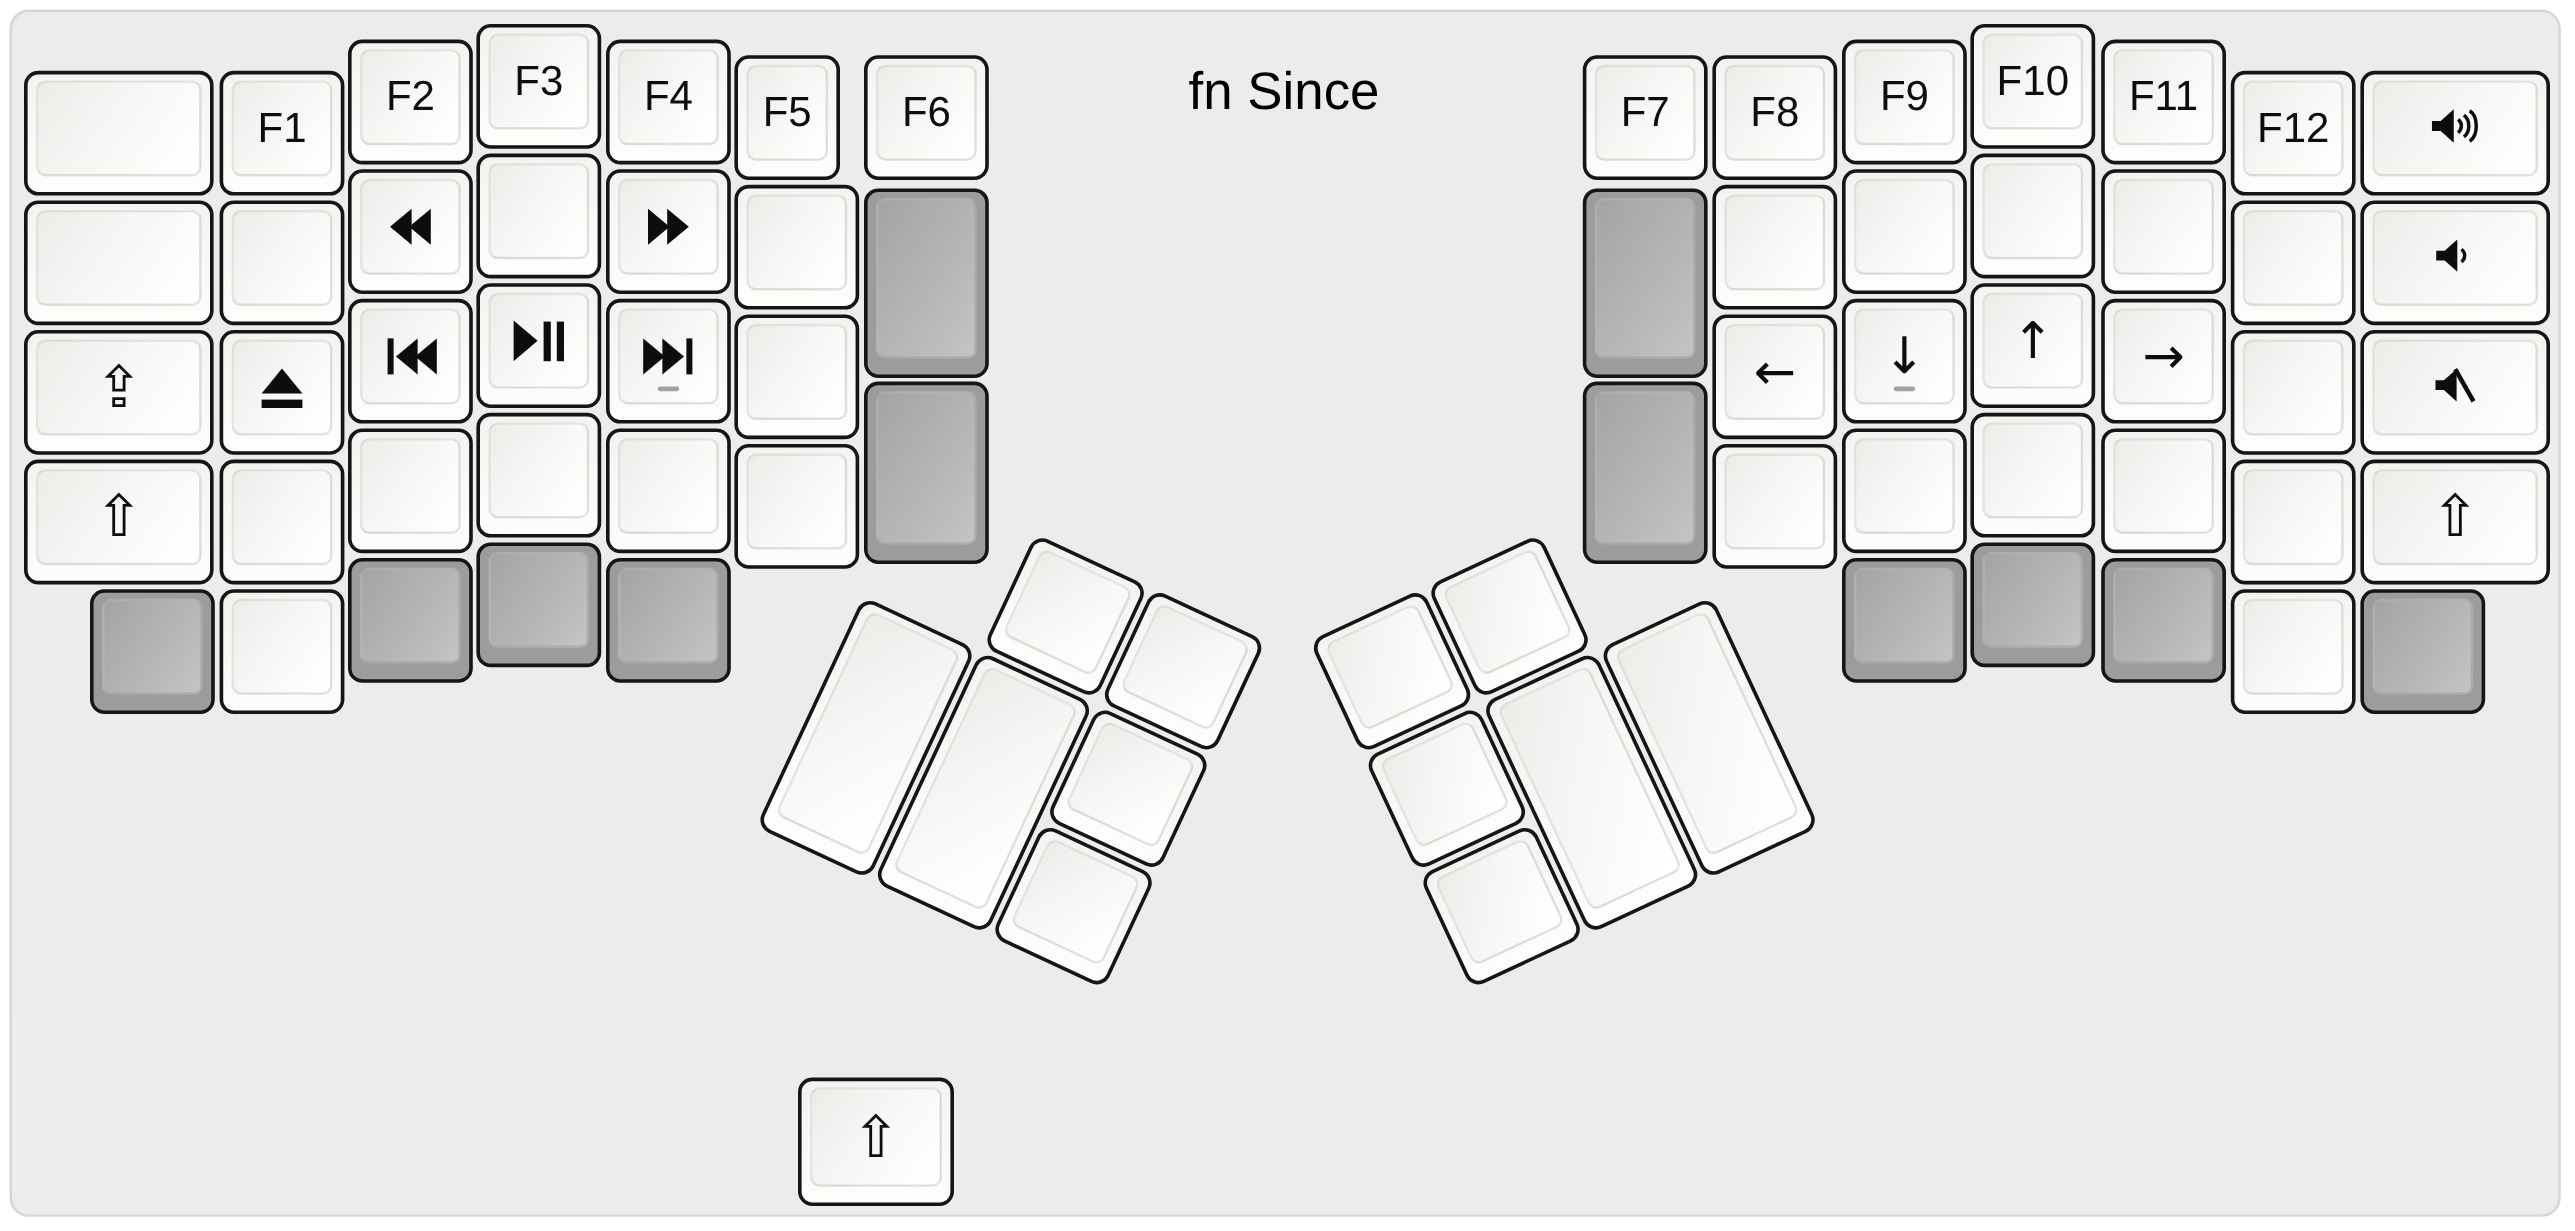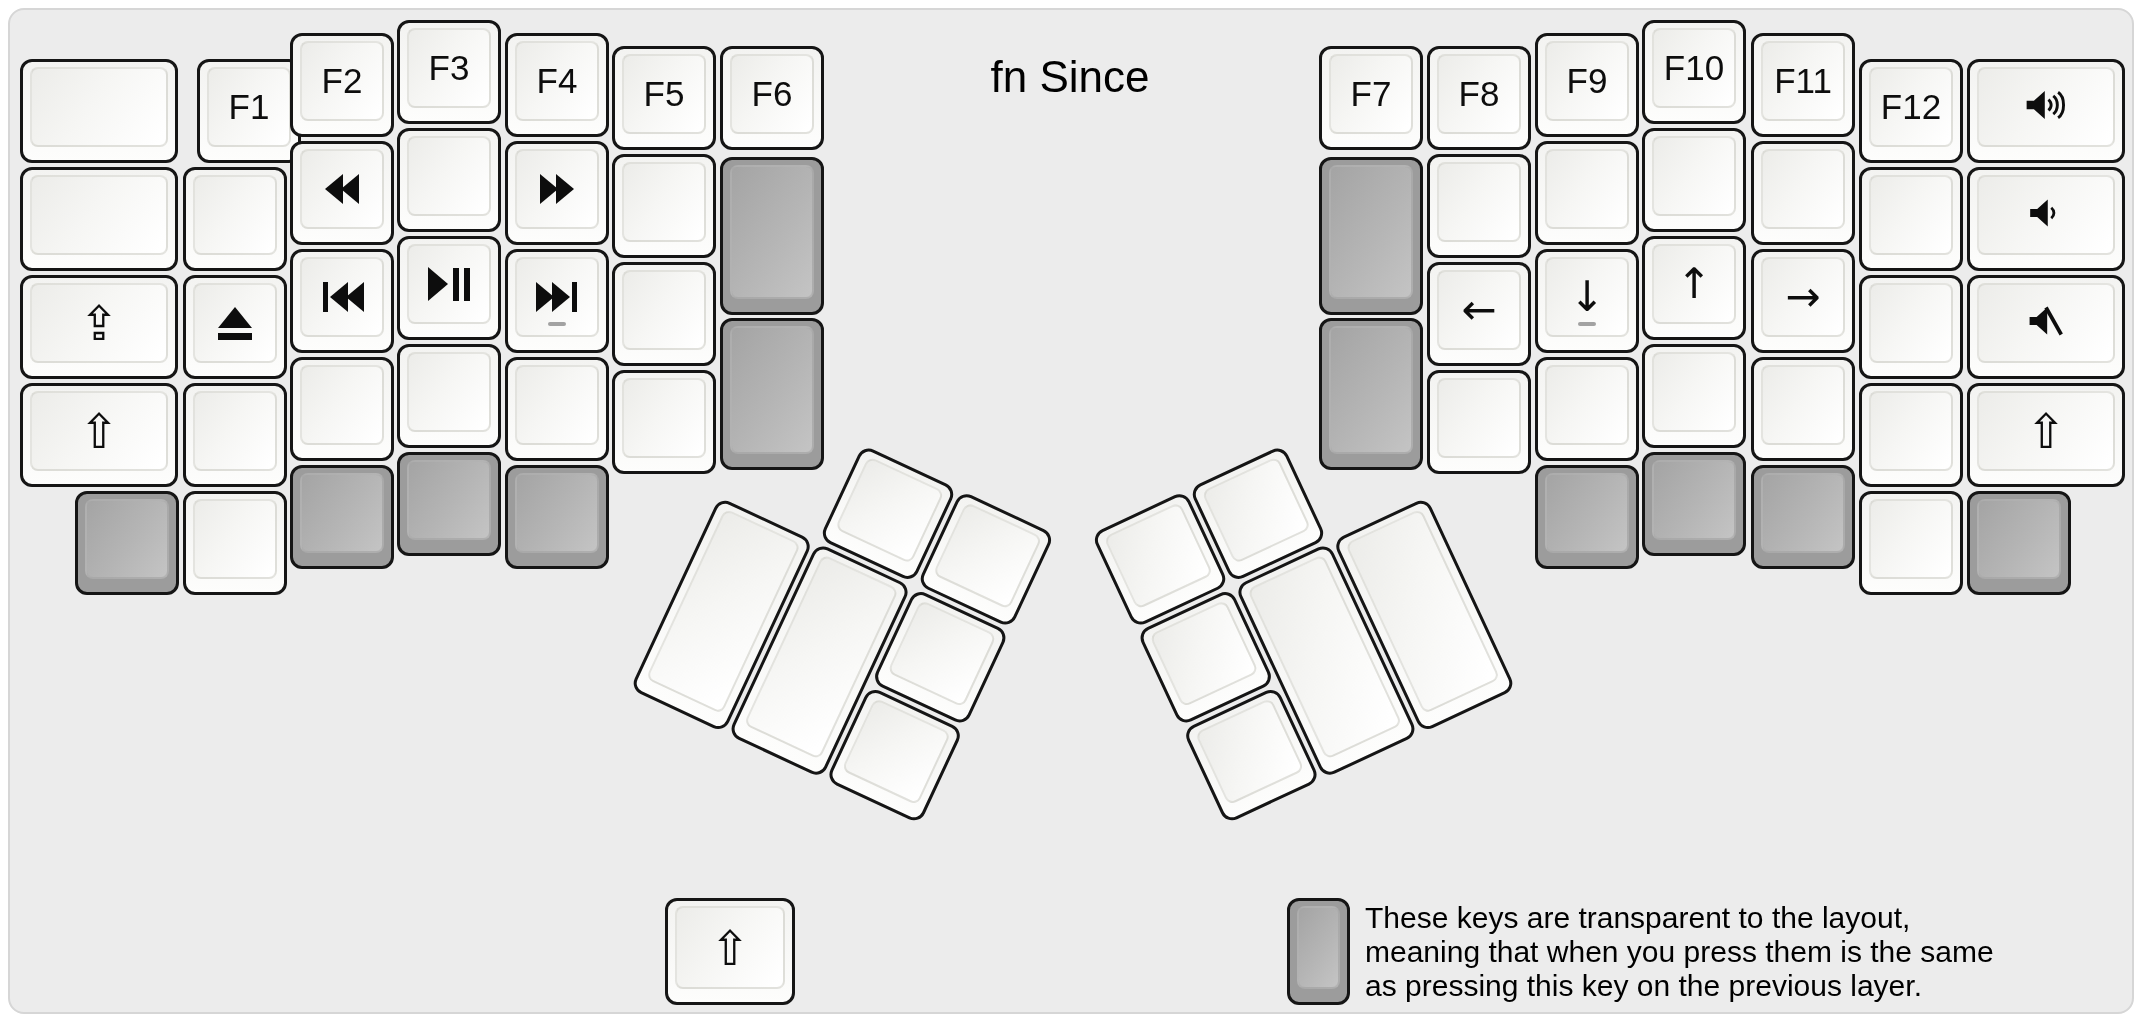--- a/index.html
+++ b/index.html
@@ -65,21 +65,21 @@
       <div class="key white" style="left: 20px; top: 275px; width: 158px; height: 104px;">
         <div class="cap">
           <span><span class="uni s1">⇪</span></span>
         </div>
       </div>
       <div class="key white" style="left: 20px; top: 383px; width: 158px; height: 104px;">
         <div class="cap">
           <span><span class="uni s1">⇧</span></span>
         </div>
       </div>
-      <div class="key white" style="left: 197px; top: 59px; width: 104px; height: 104px; text-align: right;">
+      <div class="key white" style="left: 183px; top: 59px; width: 104px; height: 104px; text-align: right;">
         <div class="cap">
           <span class="klbl">F1</span>
         </div>
       </div>
       <div class="key white" style="left: 183px; top: 167px; width: 104px; height: 104px;">
         <div class="cap">
           <span><i class="sq"></i></span>
         </div>
       </div>
       <div class="key white" style="left: 183px; top: 275px; width: 104px; height: 104px;">
@@ -171,21 +171,21 @@
               <i class="trir"></i>
               <i class="vbar"></i>
             </span>
           </span>
           <i class="homing"></i>
         </div>
       </div>
       <div class="key white" style="left: 505px; top: 357px; width: 104px; height: 104px;">
         <div class="cap"></div>
       </div>
-      <div class="key white" style="left: 612px; top: 46px; width: 104px; height: 104px;">
+      <div class="key white" style="left: 612px; top: 46px; width: 88px; height: 104px;">
         <div class="cap">
           <span class="klbl">F5</span>
         </div>
       </div>
       <div class="key white" style="left: 612px; top: 154px; width: 104px; height: 104px;">
         <div class="cap"></div>
       </div>
       <div class="key white" style="left: 612px; top: 262px; width: 104px; height: 104px;">
         <div class="cap"></div>
       </div>
@@ -400,23 +400,13 @@
 
   <div class="legend-item" id="legend-1" style="left: 665px; top: 898px;">
     <div class="lkey" style="width: 130px; height: 107px;">
         <div class="key white" style="left: 0px; top: 0px; width: 130px; height: 107px;">
           <div class="cap">
             <span><span class="uni s1">⇧</span></span>
           </div>
         </div>
       </div>
   </div>
-  <div class="legend-item" id="legend-2" style="left: 1287px; top: 898px;">
-    <div class="lkey" style="width: 63px; height: 107px;">
-        <div class="key gray" style="left: 0px; top: 0px; width: 63px; height: 107px;">
-          <div class="cap"></div>
-        </div>
-      </div>
-    <div class="ltext">These keys are transparent to the layout,
-meaning that when you press them is the same
-as pressing this key on the previous layer.</div>
-  </div>
 </div>
 
 </body></html>

